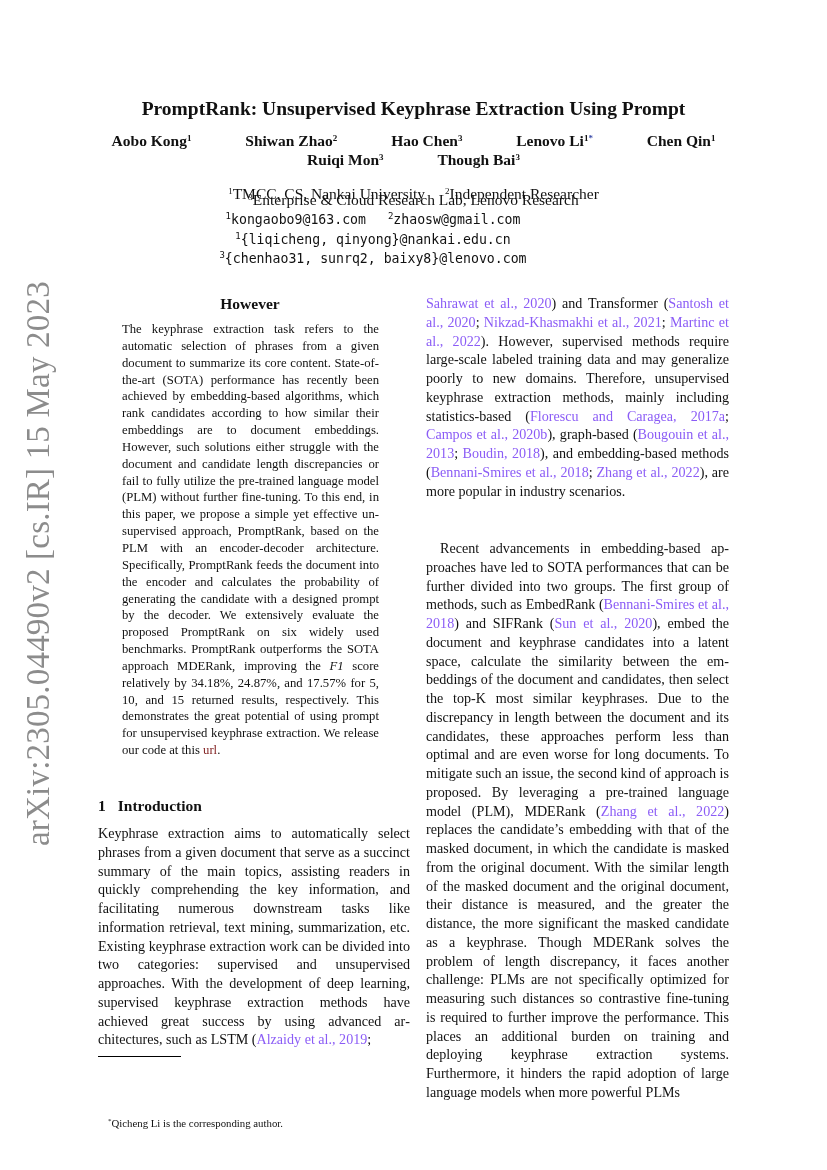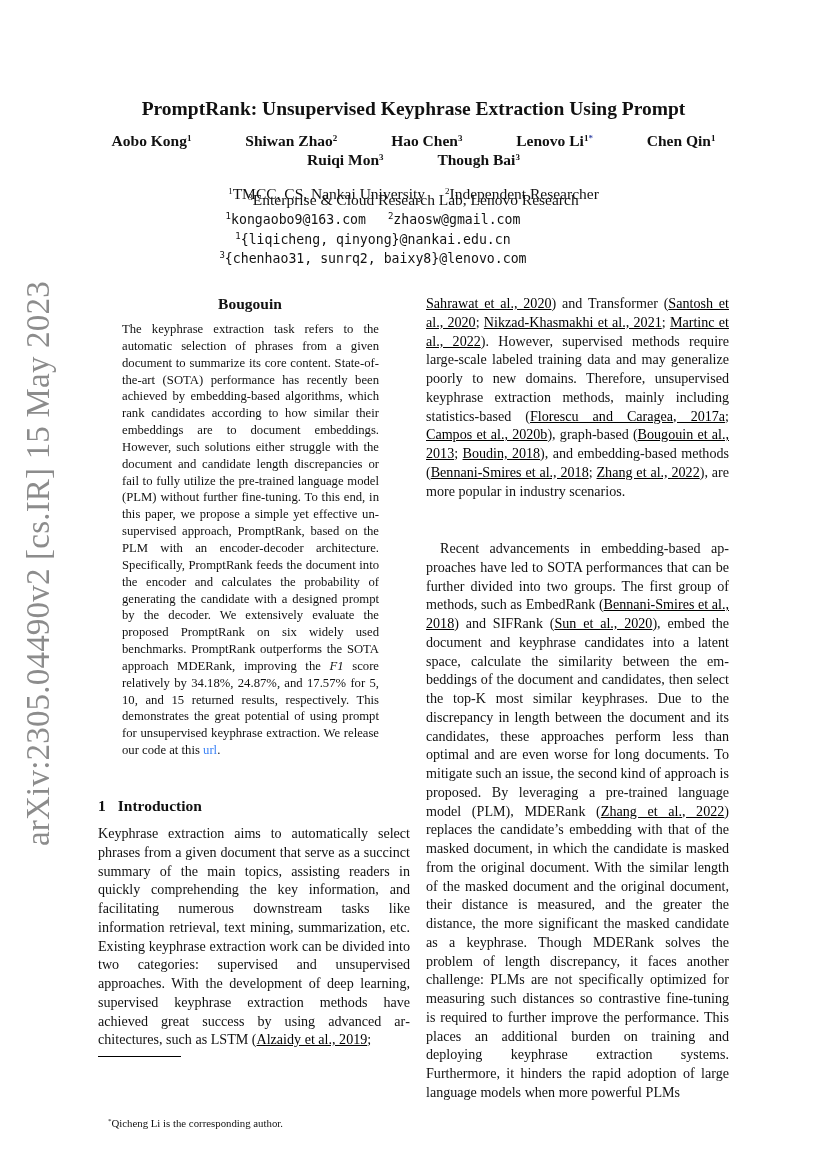--- a/index.html
+++ b/index.html
@@ -1,19 +1,19 @@
 <!DOCTYPE html>
 <html><head>
 <meta charset="utf-8">
 <style>
   html, body { margin: 0; padding: 0; background: #ffffff; }
   body { width: 827px; height: 1170px; position: relative; overflow: hidden;
          font-family: "Liberation Serif", "DejaVu Serif", serif; color: #111; }
-  .cite { color: #000000; text-decoration: underline; }
-  .link { color: #3b82f6; }
+  .cite { color: #8b5cf6; }
+  .link { color: #7f1d1d; }
   sup { font-size: 9px; vertical-align: 5px; line-height: 0; }
   .ast { color: #3a4aa8; }
 
   #arxiv-stamp { position: absolute; left: 20px; top: 846px; transform-origin: 0 0; transform: rotate(-90deg);
     font-family: "Liberation Serif", serif; font-size: 33px; color: #8c8c8c; white-space: nowrap; letter-spacing: 0.2px; }
 
   #title { position: absolute; top: 98px; left: 0; width: 827px; text-align: center;
     font-weight: bold; font-size: 19.5px; }
   .authors { position: absolute; left: 0; width: 827px; text-align: center; font-weight: bold; font-size: 15.5px; }
   .authors span.name { margin: 0 25px; }
@@ -73,21 +73,21 @@
   <span class="part"><sup>1</sup><span>kongaobo9@163.com</span></span>
   <span class="part"><sup>2</sup><span>zhaosw@gmail.com</span></span>
 </div>
 <div class="email" style="top:232px;">
   <sup>1</sup><span>{liqicheng, qinyong}@nankai.edu.cn</span>
 </div>
 <div class="email" style="top:251px;">
   <sup>3</sup><span>{chenhao31, sunrq2, baixy8}@lenovo.com</span>
 </div>
 
-<div id="abstract-heading">Bougouin</div>
+<div id="abstract-heading">However</div>
 <div id="abstract-body"><span>The keyphrase extraction task refers to the automatic selection of phrases from a given document to summarize its core content. State-of-the-art (SOTA) performance has re­cently been achieved by embedding-based al­gorithms, which rank candidates according to how similar their embeddings are to docu­ment embeddings.  However, such solutions either struggle with the document and candi­date length discrepancies or fail to fully utilize the pre-trained language model (PLM) with­out further fine-tuning.  To this end, in this paper, we propose a simple yet effective un­supervised approach, PromptRank, based on the PLM with an encoder-decoder architec­ture. Specifically, PromptRank feeds the docu­ment into the encoder and calculates the prob­ability of generating the candidate with a de­signed prompt by the decoder.  We exten­sively evaluate the proposed PromptRank on six widely used benchmarks. PromptRank out­performs the SOTA approach MDERank, im­proving the </span><i>F1</i><span> score relatively by 34.18%, 24.87%, and 17.57% for 5, 10, and 15 re­turned results, respectively. This demonstrates the great potential of using prompt for unsu­pervised keyphrase extraction. We release our code at this </span><span class="link">url</span><span>.</span></div>
 
 <div id="intro-heading"><span class="num">1</span><span>Introduction</span></div>
 <div id="intro-body"><span>Keyphrase extraction aims to automatically select phrases from a given document that serve as a suc­cinct summary of the main topics, assisting read­ers in quickly comprehending the key information, and facilitating numerous downstream tasks like information retrieval, text mining, summarization, etc. Existing keyphrase extraction work can be di­vided into two categories: supervised and unsuper­vised approaches. With the development of deep learning, supervised keyphrase extraction methods have achieved great success by using advanced ar­chitectures, such as LSTM (</span><span class="cite">Alzaidy et al., 2019</span><span>;</span></div>
 
 <div id="footnote-rule"></div>
 <div id="footnote"><sup>*</sup><span>Qicheng Li is the corresponding author.</span></div>
 
 <div id="right-col-1"><span class="cite">Sahrawat et al., 2020</span><span>) and Transformer (</span><span class="cite">Santosh et al., 2020</span><span>; </span><span class="cite">Nikzad-Khasmakhi et al., 2021</span><span>; </span><span class="cite">Mart­inc et al., 2022</span><span>). However, supervised methods re­quire large-scale labeled training data and may gen­eralize poorly to new domains. Therefore, unsuper­vised keyphrase extraction methods, mainly includ­ing statistics-based (</span><span class="cite">Florescu and Caragea, 2017a</span><span>; </span><span class="cite">Campos et al., 2020b</span><span>), graph-based (</span><span class="cite">Bougouin et al., 2013</span><span>; </span><span class="cite">Boudin, 2018</span><span>), and embedding-based methods (</span><span class="cite">Bennani-Smires et al., 2018</span><span>; </span><span class="cite">Zhang et al., 2022</span><span>), are more popular in industry scenarios.</span></div>
 

